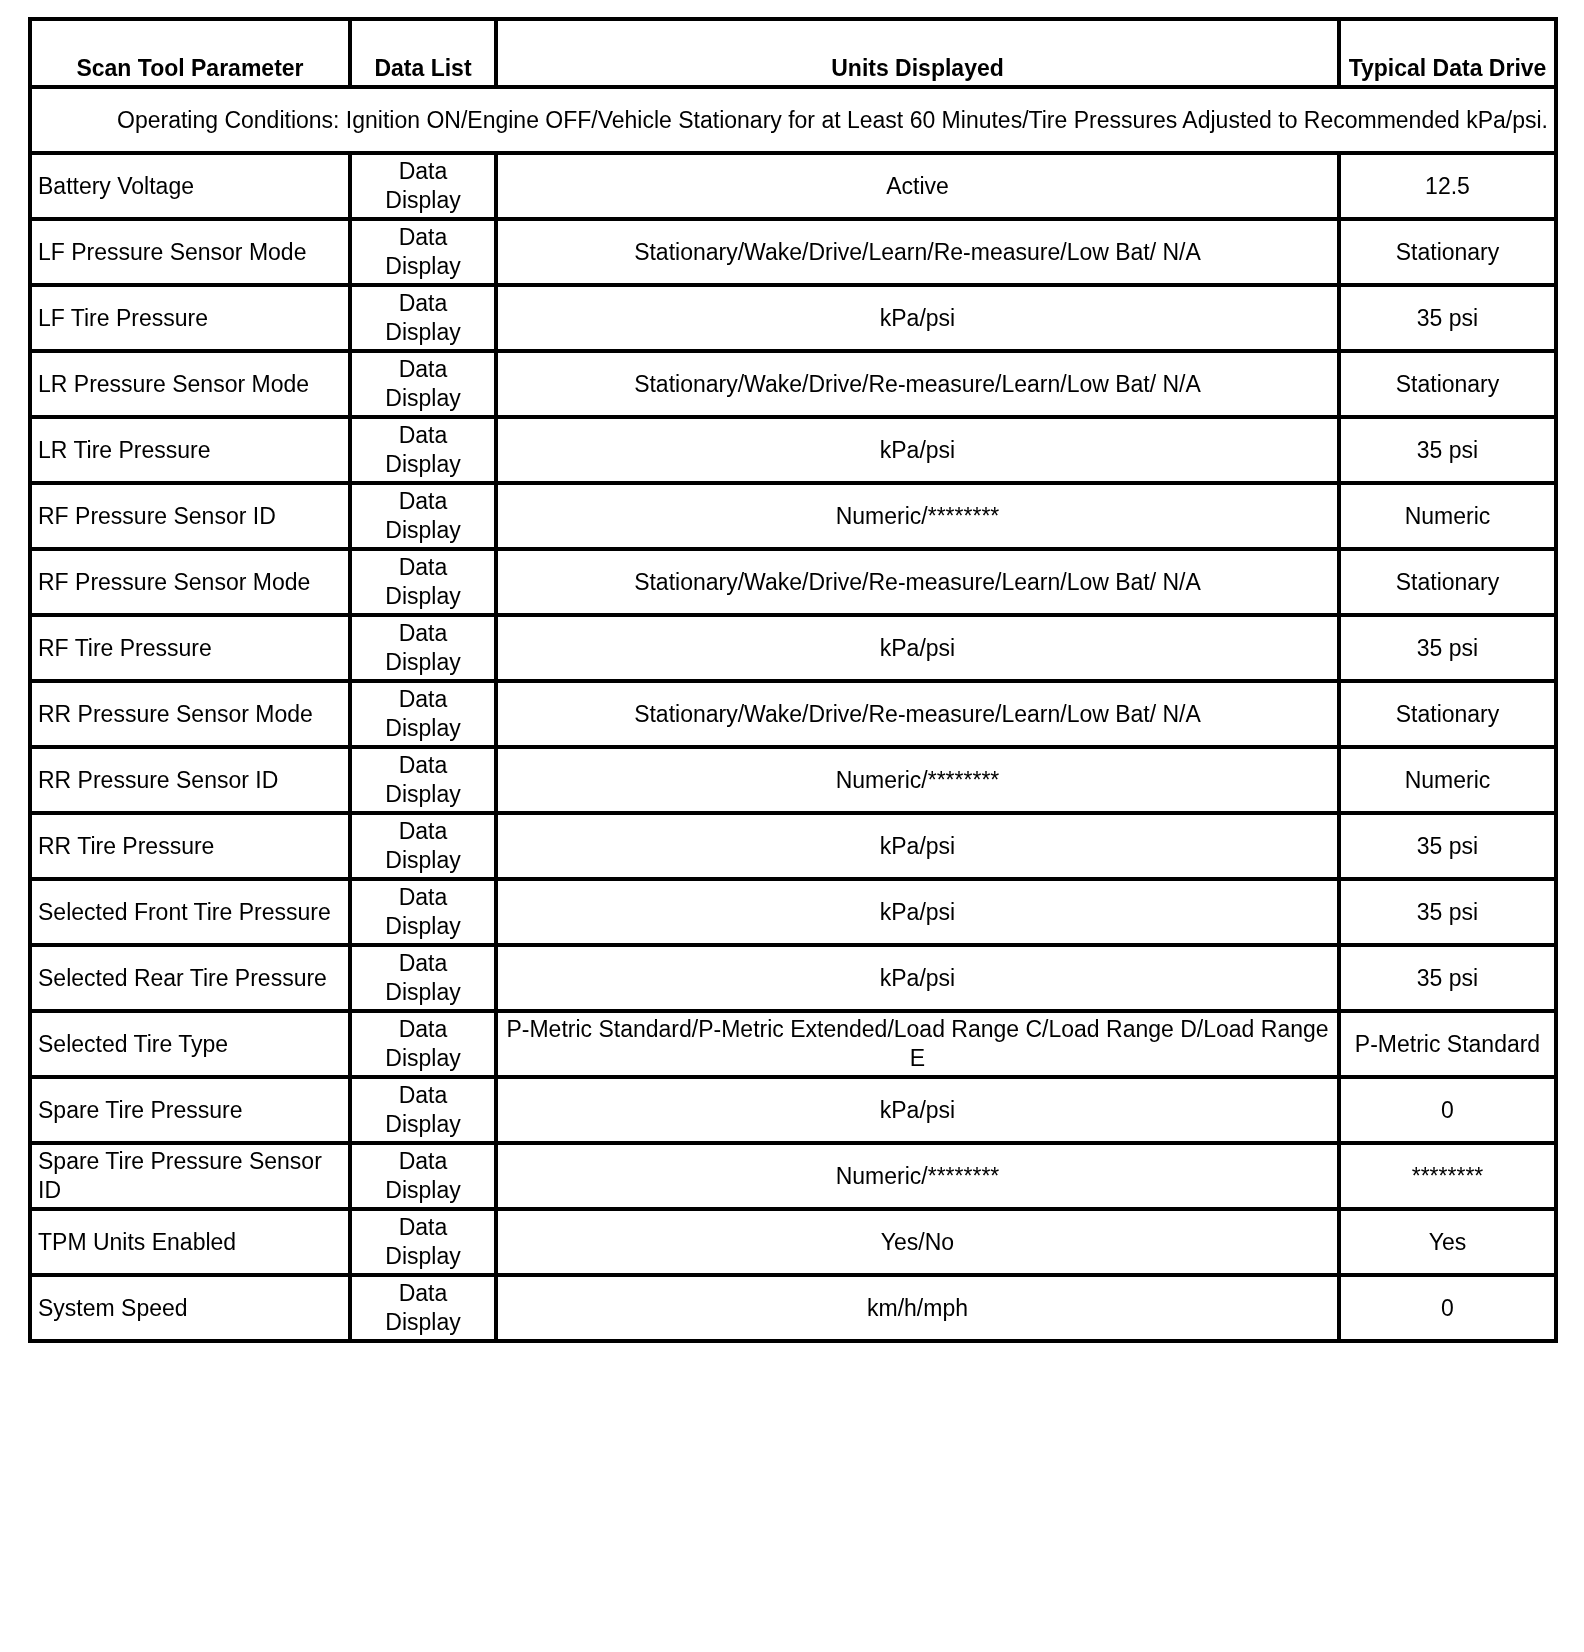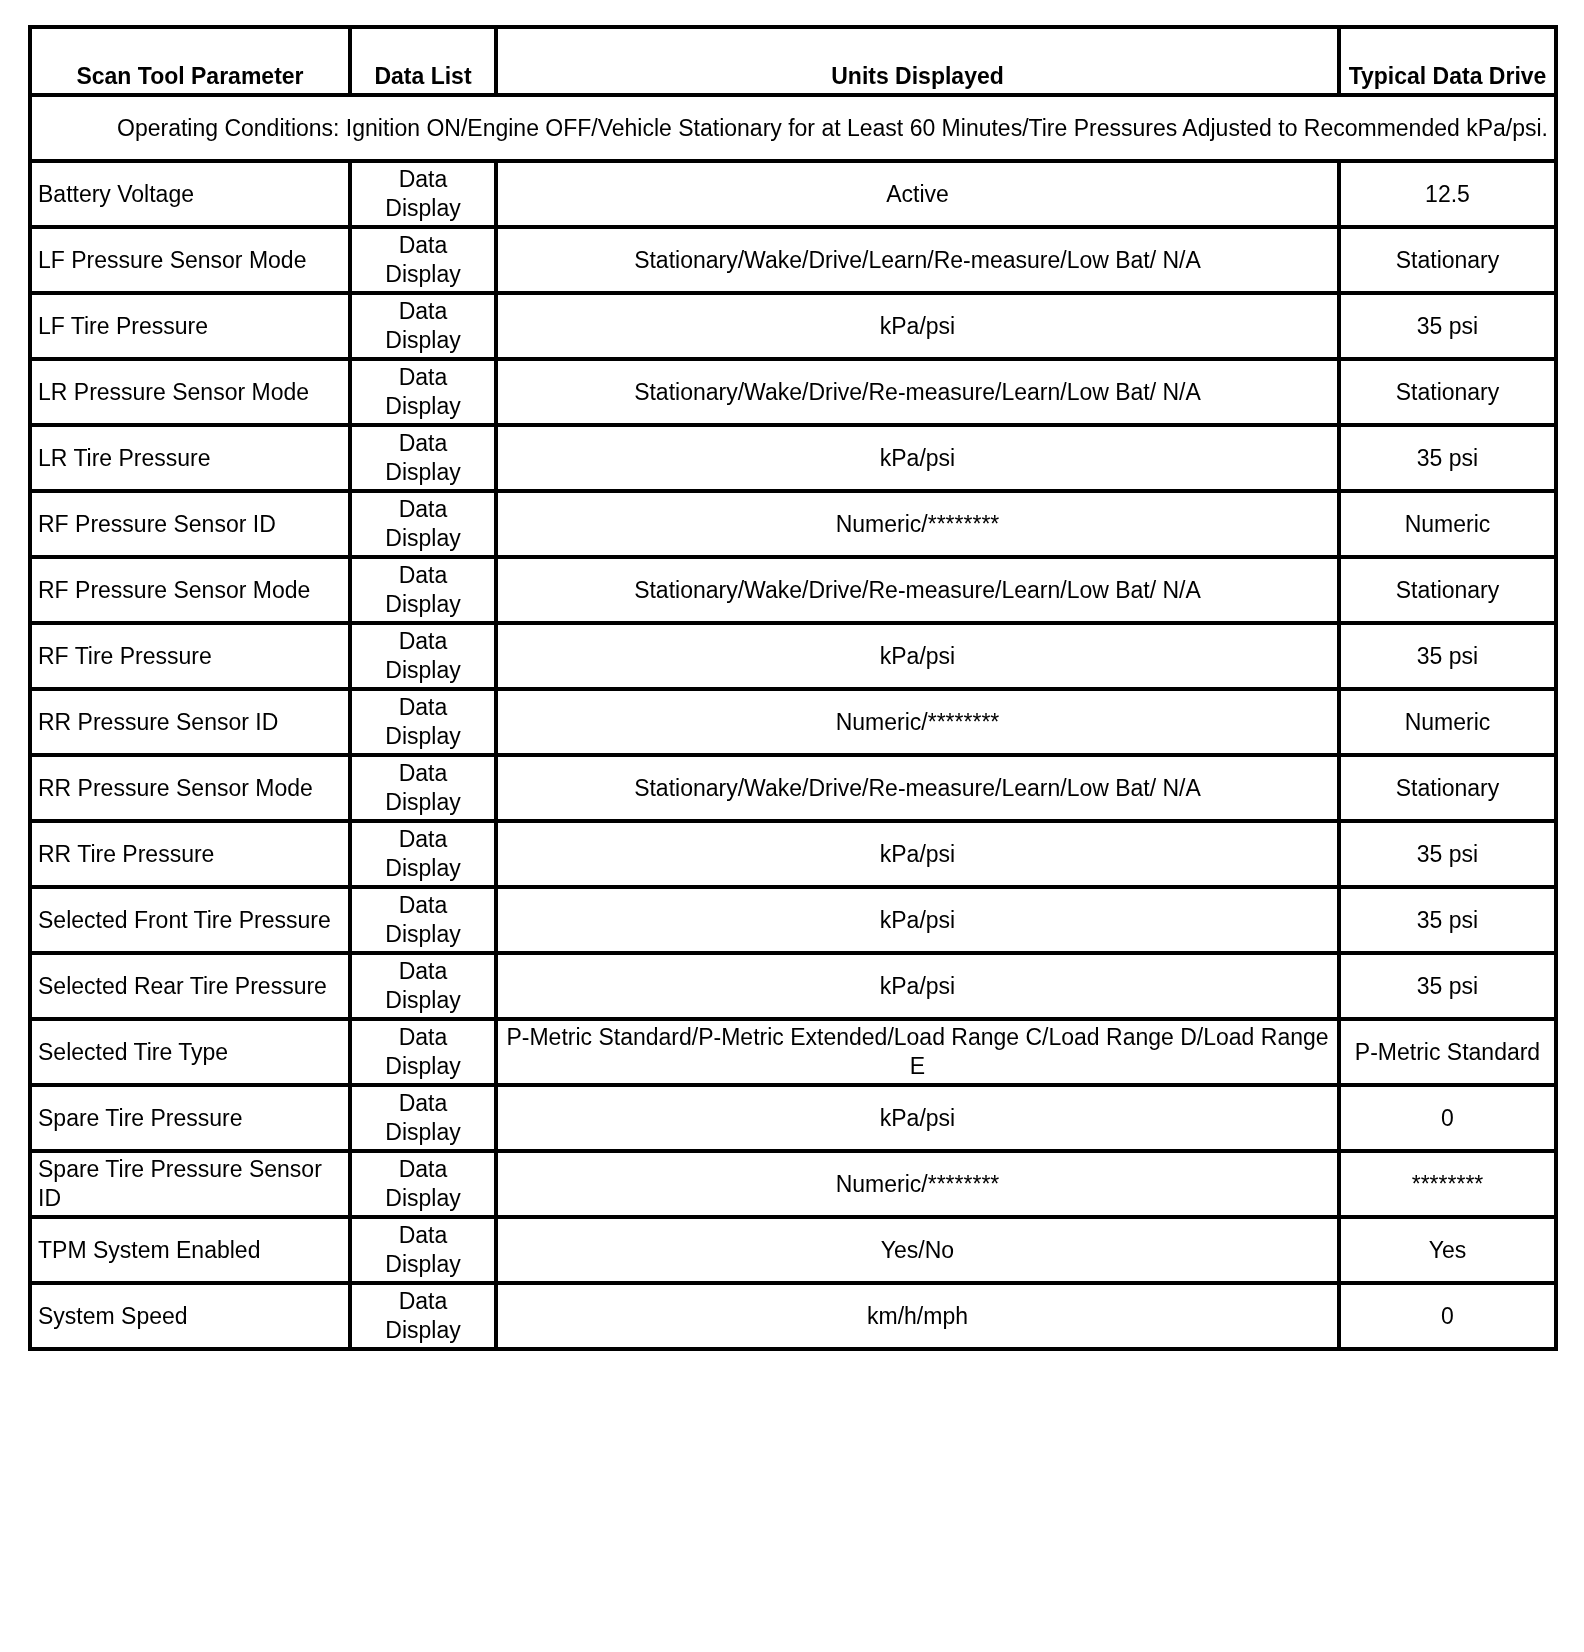--- a/index.html
+++ b/index.html
@@ -1,18 +1,18 @@
 <!DOCTYPE html>
 <html><head>
 <meta charset="utf-8">
 <style>
   html, body { margin: 0; padding: 0; background: #ffffff; }
   body { width: 1584px; height: 1652px; position: relative; font-family: "Liberation Sans", sans-serif; color: #000; }
   table.spec {
-    position: absolute; left: 28px; top: 25px;
+    position: absolute; left: 28px; top: 17px;
     width: 1526px;
     border-collapse: collapse;
     table-layout: fixed;
   }
   table.spec td, table.spec th {
     border: 4px solid #000;
     font-size: 23px;
     line-height: 29px;
     padding: 0 6px;
     vertical-align: middle;
@@ -91,30 +91,30 @@
         <td class="units">Stationary/Wake/Drive/Re-measure/Learn/Low Bat/ N/A</td>
         <td class="typ">Stationary</td>
       </tr>
       <tr class="row">
         <td class="param">RF Tire Pressure</td>
         <td class="dlist">Data Display</td>
         <td class="units">kPa/psi</td>
         <td class="typ">35 psi</td>
       </tr>
       <tr class="row">
+        <td class="param">RR Pressure Sensor Mode</td>
+        <td class="dlist">Data Display</td>
+        <td class="units">Stationary/Wake/Drive/Re-measure/Learn/Low Bat/ N/A</td>
+        <td class="typ">Stationary</td>
+      </tr>
+      <tr class="row">
         <td class="param">RR Pressure Sensor ID</td>
         <td class="dlist">Data Display</td>
         <td class="units">Numeric/********</td>
         <td class="typ">Numeric</td>
-      </tr>
-      <tr class="row">
-        <td class="param">RR Pressure Sensor Mode</td>
-        <td class="dlist">Data Display</td>
-        <td class="units">Stationary/Wake/Drive/Re-measure/Learn/Low Bat/ N/A</td>
-        <td class="typ">Stationary</td>
       </tr>
       <tr class="row">
         <td class="param">RR Tire Pressure</td>
         <td class="dlist">Data Display</td>
         <td class="units">kPa/psi</td>
         <td class="typ">35 psi</td>
       </tr>
       <tr class="row">
         <td class="param">Selected Front Tire Pressure</td>
         <td class="dlist">Data Display</td>
@@ -139,21 +139,21 @@
         <td class="units">kPa/psi</td>
         <td class="typ">0</td>
       </tr>
       <tr class="row">
         <td class="param">Spare Tire Pressure Sensor ID</td>
         <td class="dlist">Data Display</td>
         <td class="units">Numeric/********</td>
         <td class="typ">********</td>
       </tr>
       <tr class="row">
-        <td class="param">TPM System Enabled</td>
+        <td class="param">TPM Units Enabled</td>
         <td class="dlist">Data Display</td>
         <td class="units">Yes/No</td>
         <td class="typ">Yes</td>
       </tr>
       <tr class="row">
         <td class="param">System Speed</td>
         <td class="dlist">Data Display</td>
         <td class="units">km/h/mph</td>
         <td class="typ">0</td>
       </tr>

